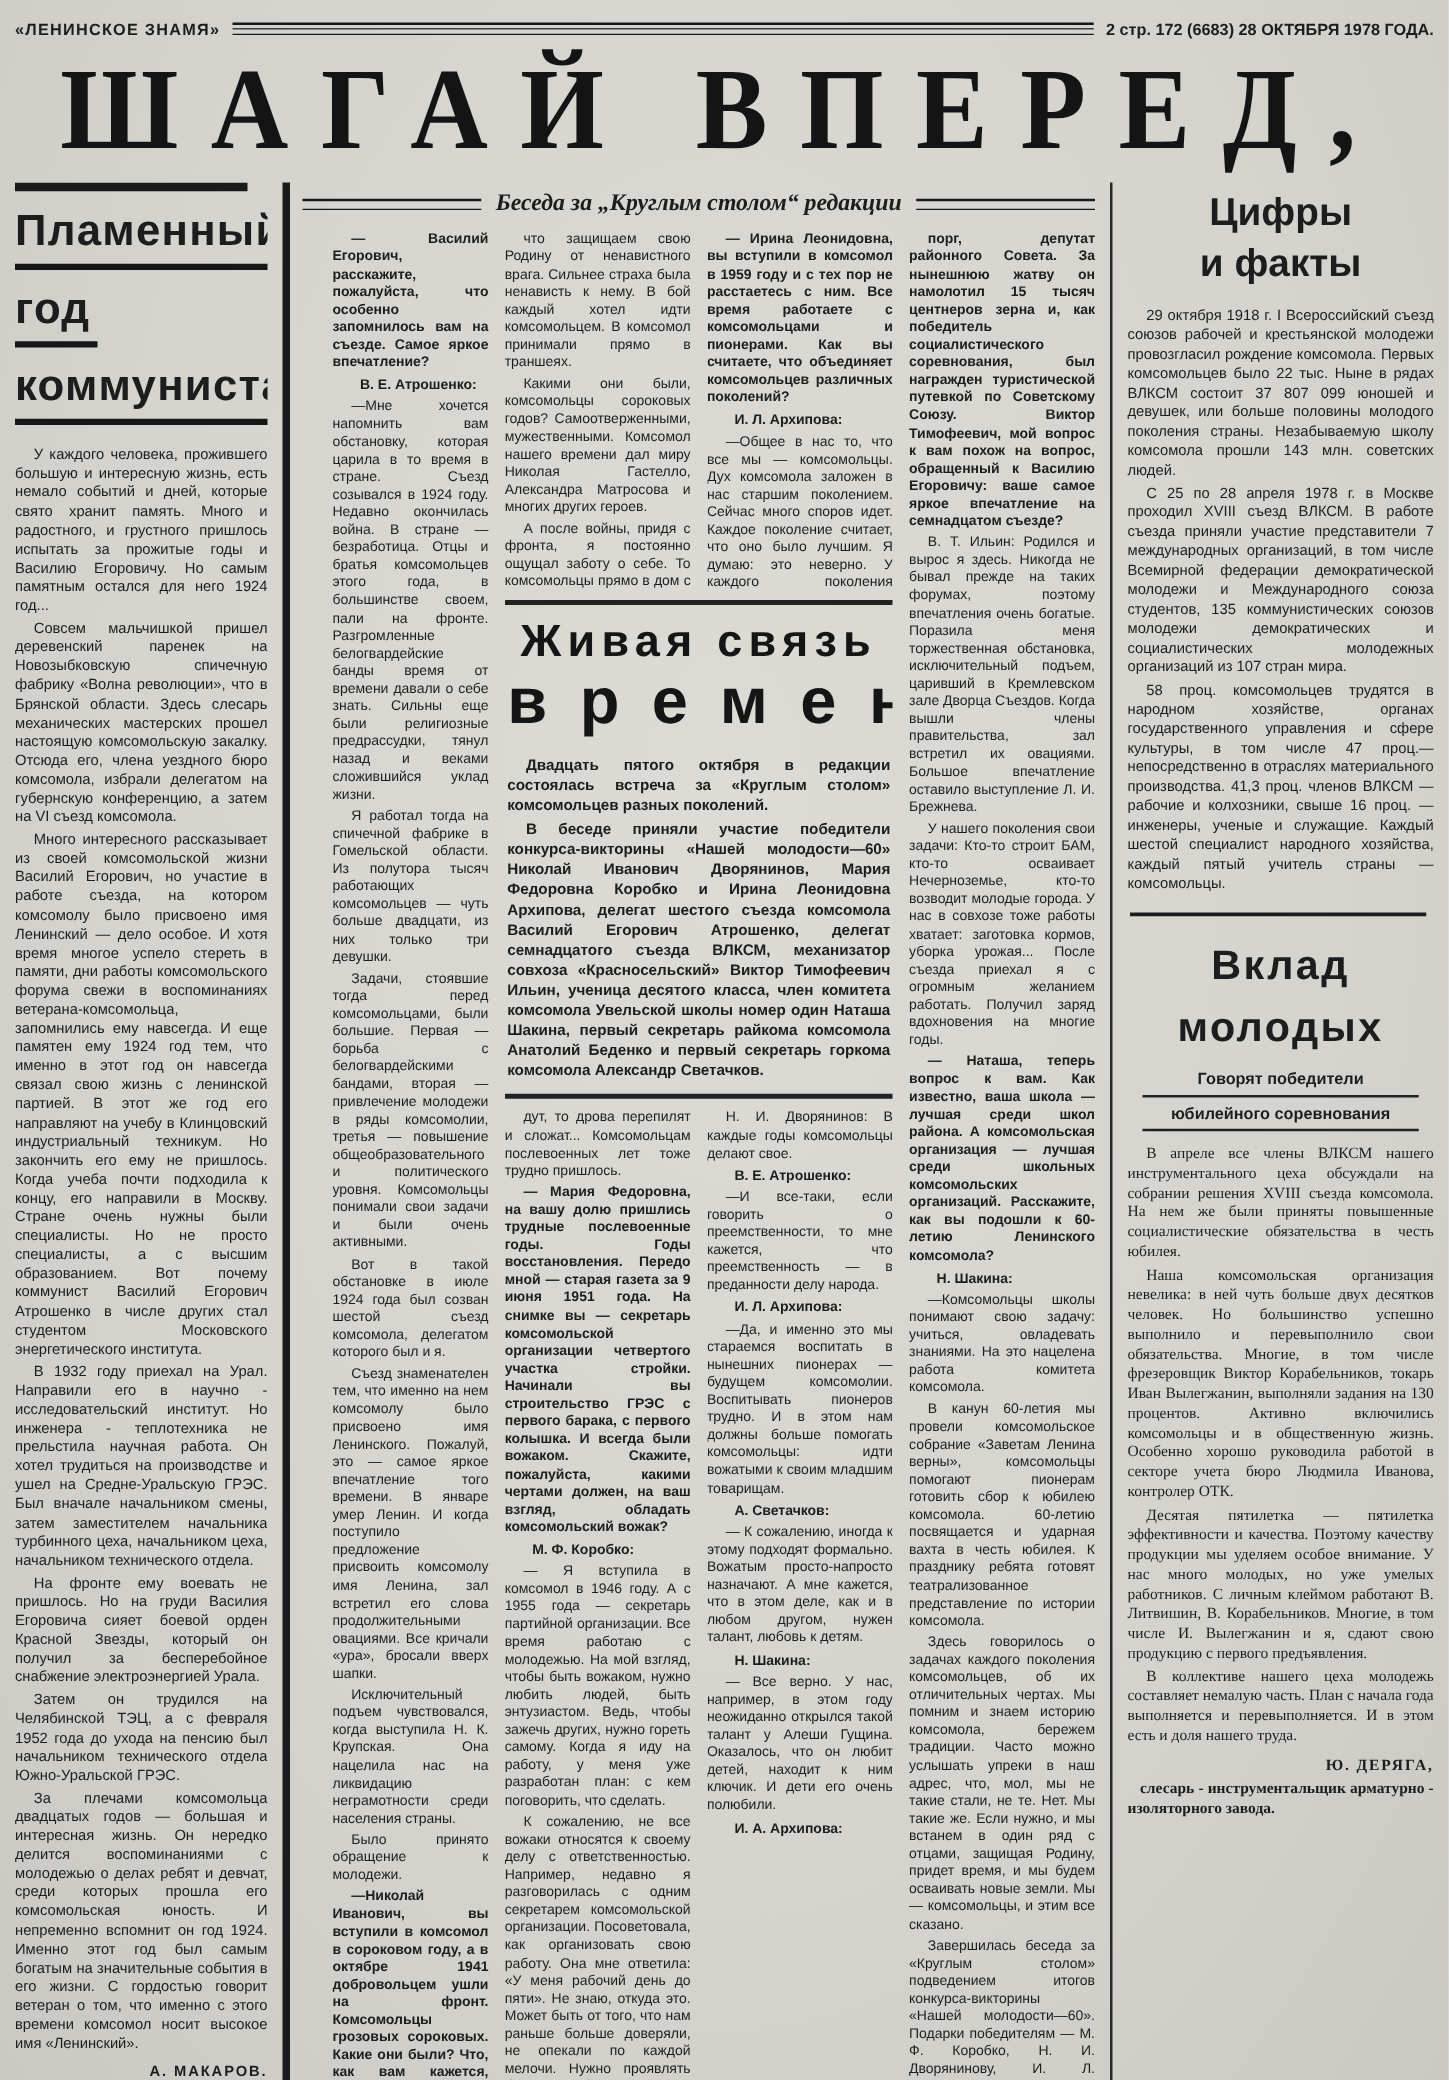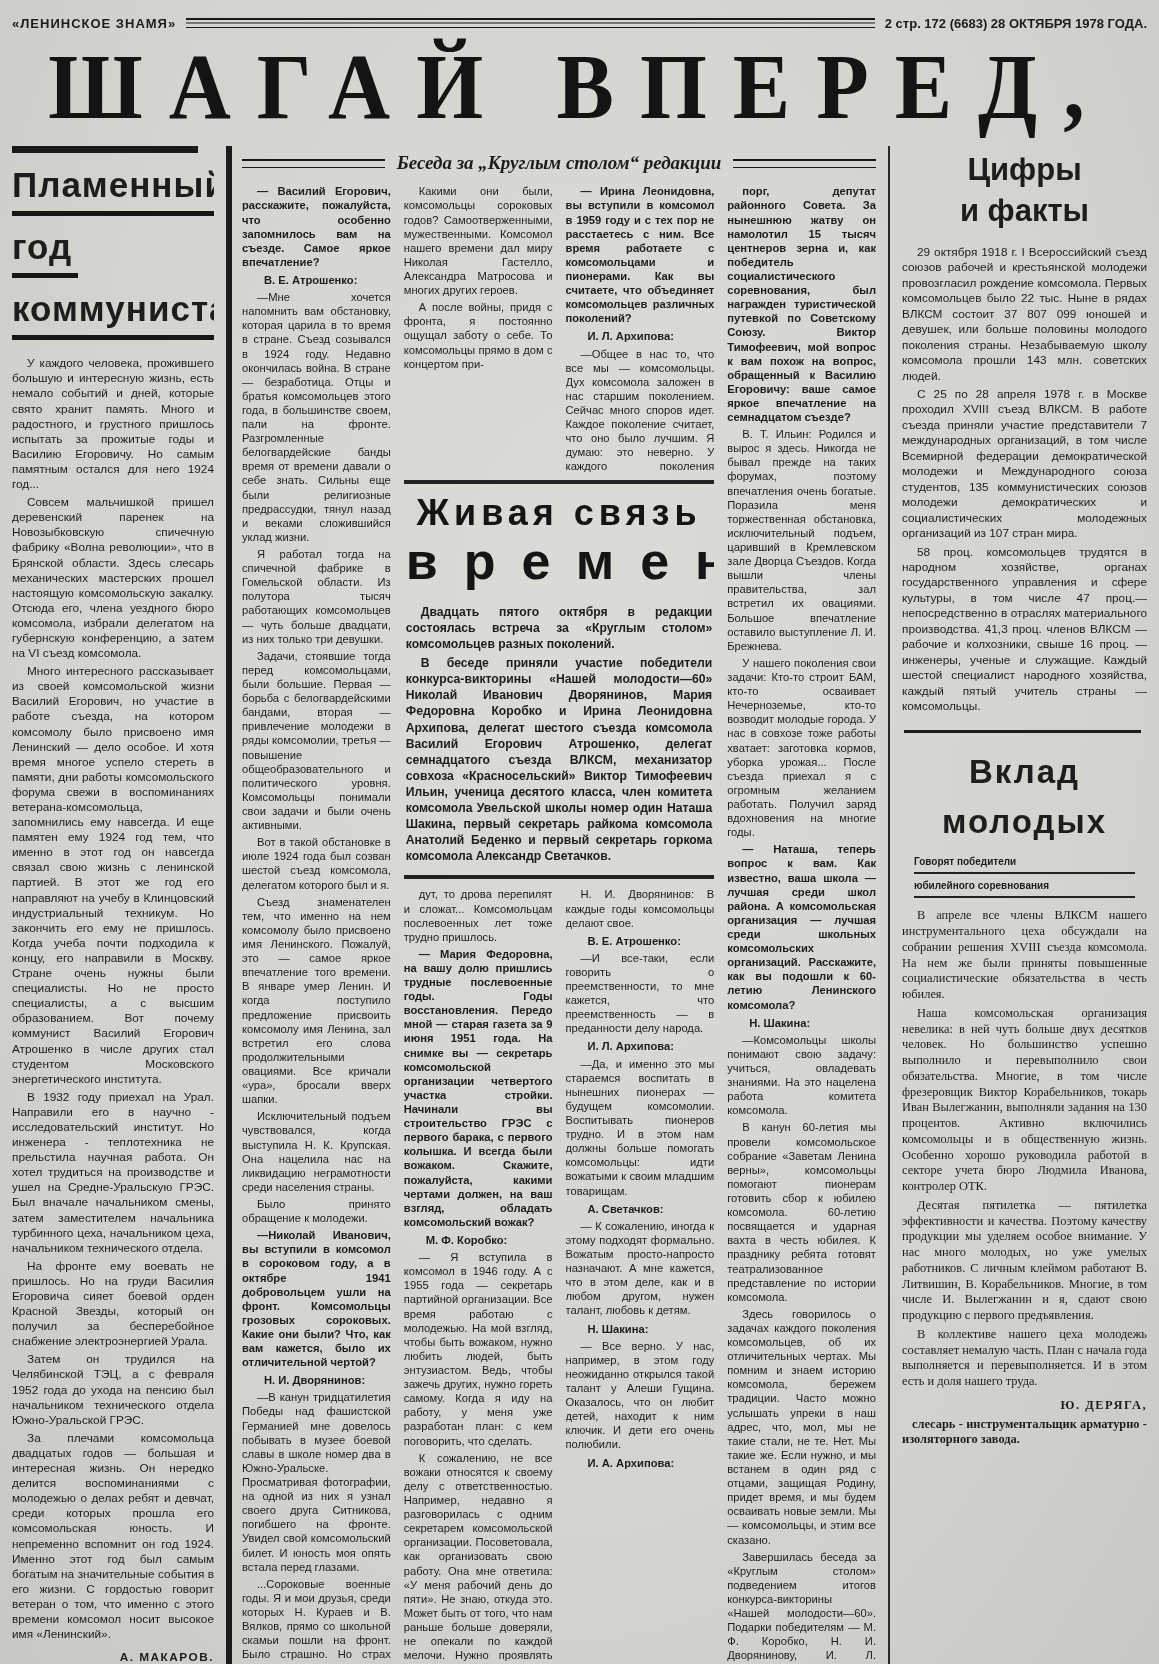--- a/index.html
+++ b/index.html
@@ -37,42 +37,42 @@
   .sig2{font-weight:bold;text-indent:10px;}
 
   
   .mid{border-left:6px solid #1b1b1b;padding:4px 0 0 10px;display:flex;flex-direction:column;min-height:0;overflow:hidden;}
   .banner{display:flex;align-items:center;gap:12px;margin:2px 0 10px;}
   .banner-line{flex:1;height:6px;border-top:2px solid #181818;border-bottom:1px solid #181818;}
   .banner-text{font-family:"Liberation Serif",serif;font-style:italic;font-weight:bold;font-size:19px;white-space:nowrap;}
   .mgrid{flex:1;display:grid;grid-template-columns:repeat(4,1fr);column-gap:13px;
          grid-template-rows:292px auto minmax(0,1fr);min-height:0;}
   .mgrid>div{overflow:hidden;min-height:0;}
-  .m1{grid-column:1;grid-row:1/4;}
+  .m1{grid-column:1;grid-row:1/4;margin-left:24px;}
   .m2t{grid-column:2;grid-row:1;}
   .m3t{grid-column:3;grid-row:1;}
   .m4{grid-column:4;grid-row:1/4;}
   .m2b{grid-column:2;grid-row:3;}
   .m3b{grid-column:3;grid-row:3;}
   .mid .para{font-size:11.2px;line-height:1.26;}
   .hlblock{grid-column:2/4;grid-row:2;border-top:4px solid #222;border-bottom:4px solid #222;
            padding:10px 2px 8px;margin:4px 0 8px;overflow:hidden;}
   .living-line{font-weight:bold;text-align:center;color:#151515;}
   .lv1{font-size:36px;letter-spacing:5px;line-height:1.05;}
   .lv2{font-size:52px;letter-spacing:26px;line-height:1.15;}
   .intro{margin-top:12px;}
   .intro .para{font-weight:bold;font-size:12.2px;line-height:1.32;}
 
   
   .col-right{border-left:2px solid #2a2a2a;padding-left:12px;overflow:hidden;min-height:0;}
   .fig-title{font-weight:bold;font-size:31px;line-height:1.3;text-align:center;margin:4px 0 14px;}
   .col-right .para{font-size:11.8px;line-height:1.31;}
   .fig-rule{border-top:3px solid #1c1c1c;margin:16px 6px 14px 2px;}
   .contrib-title{font-weight:bold;font-size:33px;line-height:1.5;text-align:center;letter-spacing:2px;margin:6px 0 10px;}
-  .contrib-sub .para{font-weight:bold;font-size:10px;line-height:1.1;text-indent:0;
+  .contrib-sub .para{font-weight:bold;font-size:13px;line-height:1.1;text-align:center;text-indent:0;
                      border-bottom:2px solid #222;padding-bottom:5px;margin:0 12px 6px;}
   .contrib-body{margin-top:10px;}
   .contrib-body .para{font-family:"Liberation Serif",serif;font-size:12.4px;line-height:1.27;}
 </style>
 </head>
 <body>
 
 <div class="page">
 
   <div class="top">
@@ -120,20 +120,21 @@
             <p class="para n">Вот в такой обстановке в июле 1924 года был созван шестой съезд комсомола, делегатом которого был и я.</p>
             <p class="para n">Съезд знаменателен тем, что именно на нем комсомолу было присвоено имя Ленинского. Пожалуй, это — самое яркое впечатление того времени. В январе умер Ленин. И когда поступило предложение присвоить комсомолу имя Ленина, зал встретил его слова продолжительными овациями. Все кричали «ура», бросали вверх шапки.</p>
             <p class="para n">Исключительный подъем чувствовался, когда выступила Н. К. Крупская. Она нацелила нас на ликвидацию неграмотности среди населения страны.</p>
             <p class="para n">Было принято обращение к молодежи.</p>
             <p class="para q">—Николай Иванович, вы вступили в комсомол в сороковом году, а в октябре 1941 добровольцем ушли на фронт. Комсомольцы грозовых сороковых. Какие они были? Что, как вам кажется, было их отличительной чертой?</p>
             <p class="para sp">Н. И. Дворянинов:</p>
             <p class="para n">—В канун тридцатилетия Победы над фашистской Германией мне довелось побывать в музее боевой славы в школе номер два в Южно-Уральске. Просматривая фотографии, на одной из них я узнал своего друга Ситникова, погибшего на фронте. Увидел свой комсомольский билет. И юность моя опять встала перед глазами.</p>
             <p class="para n">...Сороковые военные годы. Я и мои друзья, среди которых Н. Кураев и В. Вялков, прямо со школьной скамьи пошли на фронт. Было страшно. Но страх поглощало сознание того,</p>
           </div>
         <div class="m2t">
+            <p class="para n">что защищаем свою Родину от ненавистного врага. Сильнее страха была ненависть к нему. В бой каждый хотел идти комсомольцем. В комсомол принимали прямо в траншеях.</p>
             <p class="para n">Какими они были, комсомольцы сороковых годов? Самоотверженными, мужественными. Комсомол нашего времени дал миру Николая Гастелло, Александра Матросова и многих других героев.</p>
             <p class="para n">А после войны, придя с фронта, я постоянно ощущал заботу о себе. То комсомольцы прямо в дом с концертом при-</p>
           </div>
         <div class="m3t">
             <p class="para q">— Ирина Леонидовна, вы вступили в комсомол в 1959 году и с тех пор не расстаетесь с ним. Все время работаете с комсомольцами и пионерами. Как вы считаете, что объединяет комсомольцев различных поколений?</p>
             <p class="para sp">И. Л. Архипова:</p>
             <p class="para n">—Общее в нас то, что все мы — комсомольцы. Дух комсомола заложен в нас старшим поколением. Сейчас много споров идет. Каждое поколение считает, что оно было лучшим. Я думаю: это неверно. У каждого поколения комсомоль-</p>
           </div>
         <div class="m4">
             <p class="para q">порг, депутат районного Совета. За нынешнюю жатву он намолотил 15 тысяч центнеров зерна и, как победитель социалистического соревнования, был награжден туристической путевкой по Советскому Союзу. Виктор Тимофеевич, мой вопрос к вам похож на вопрос, обращенный к Василию Егоровичу: ваше самое яркое впечатление на семнадцатом съезде?</p>

